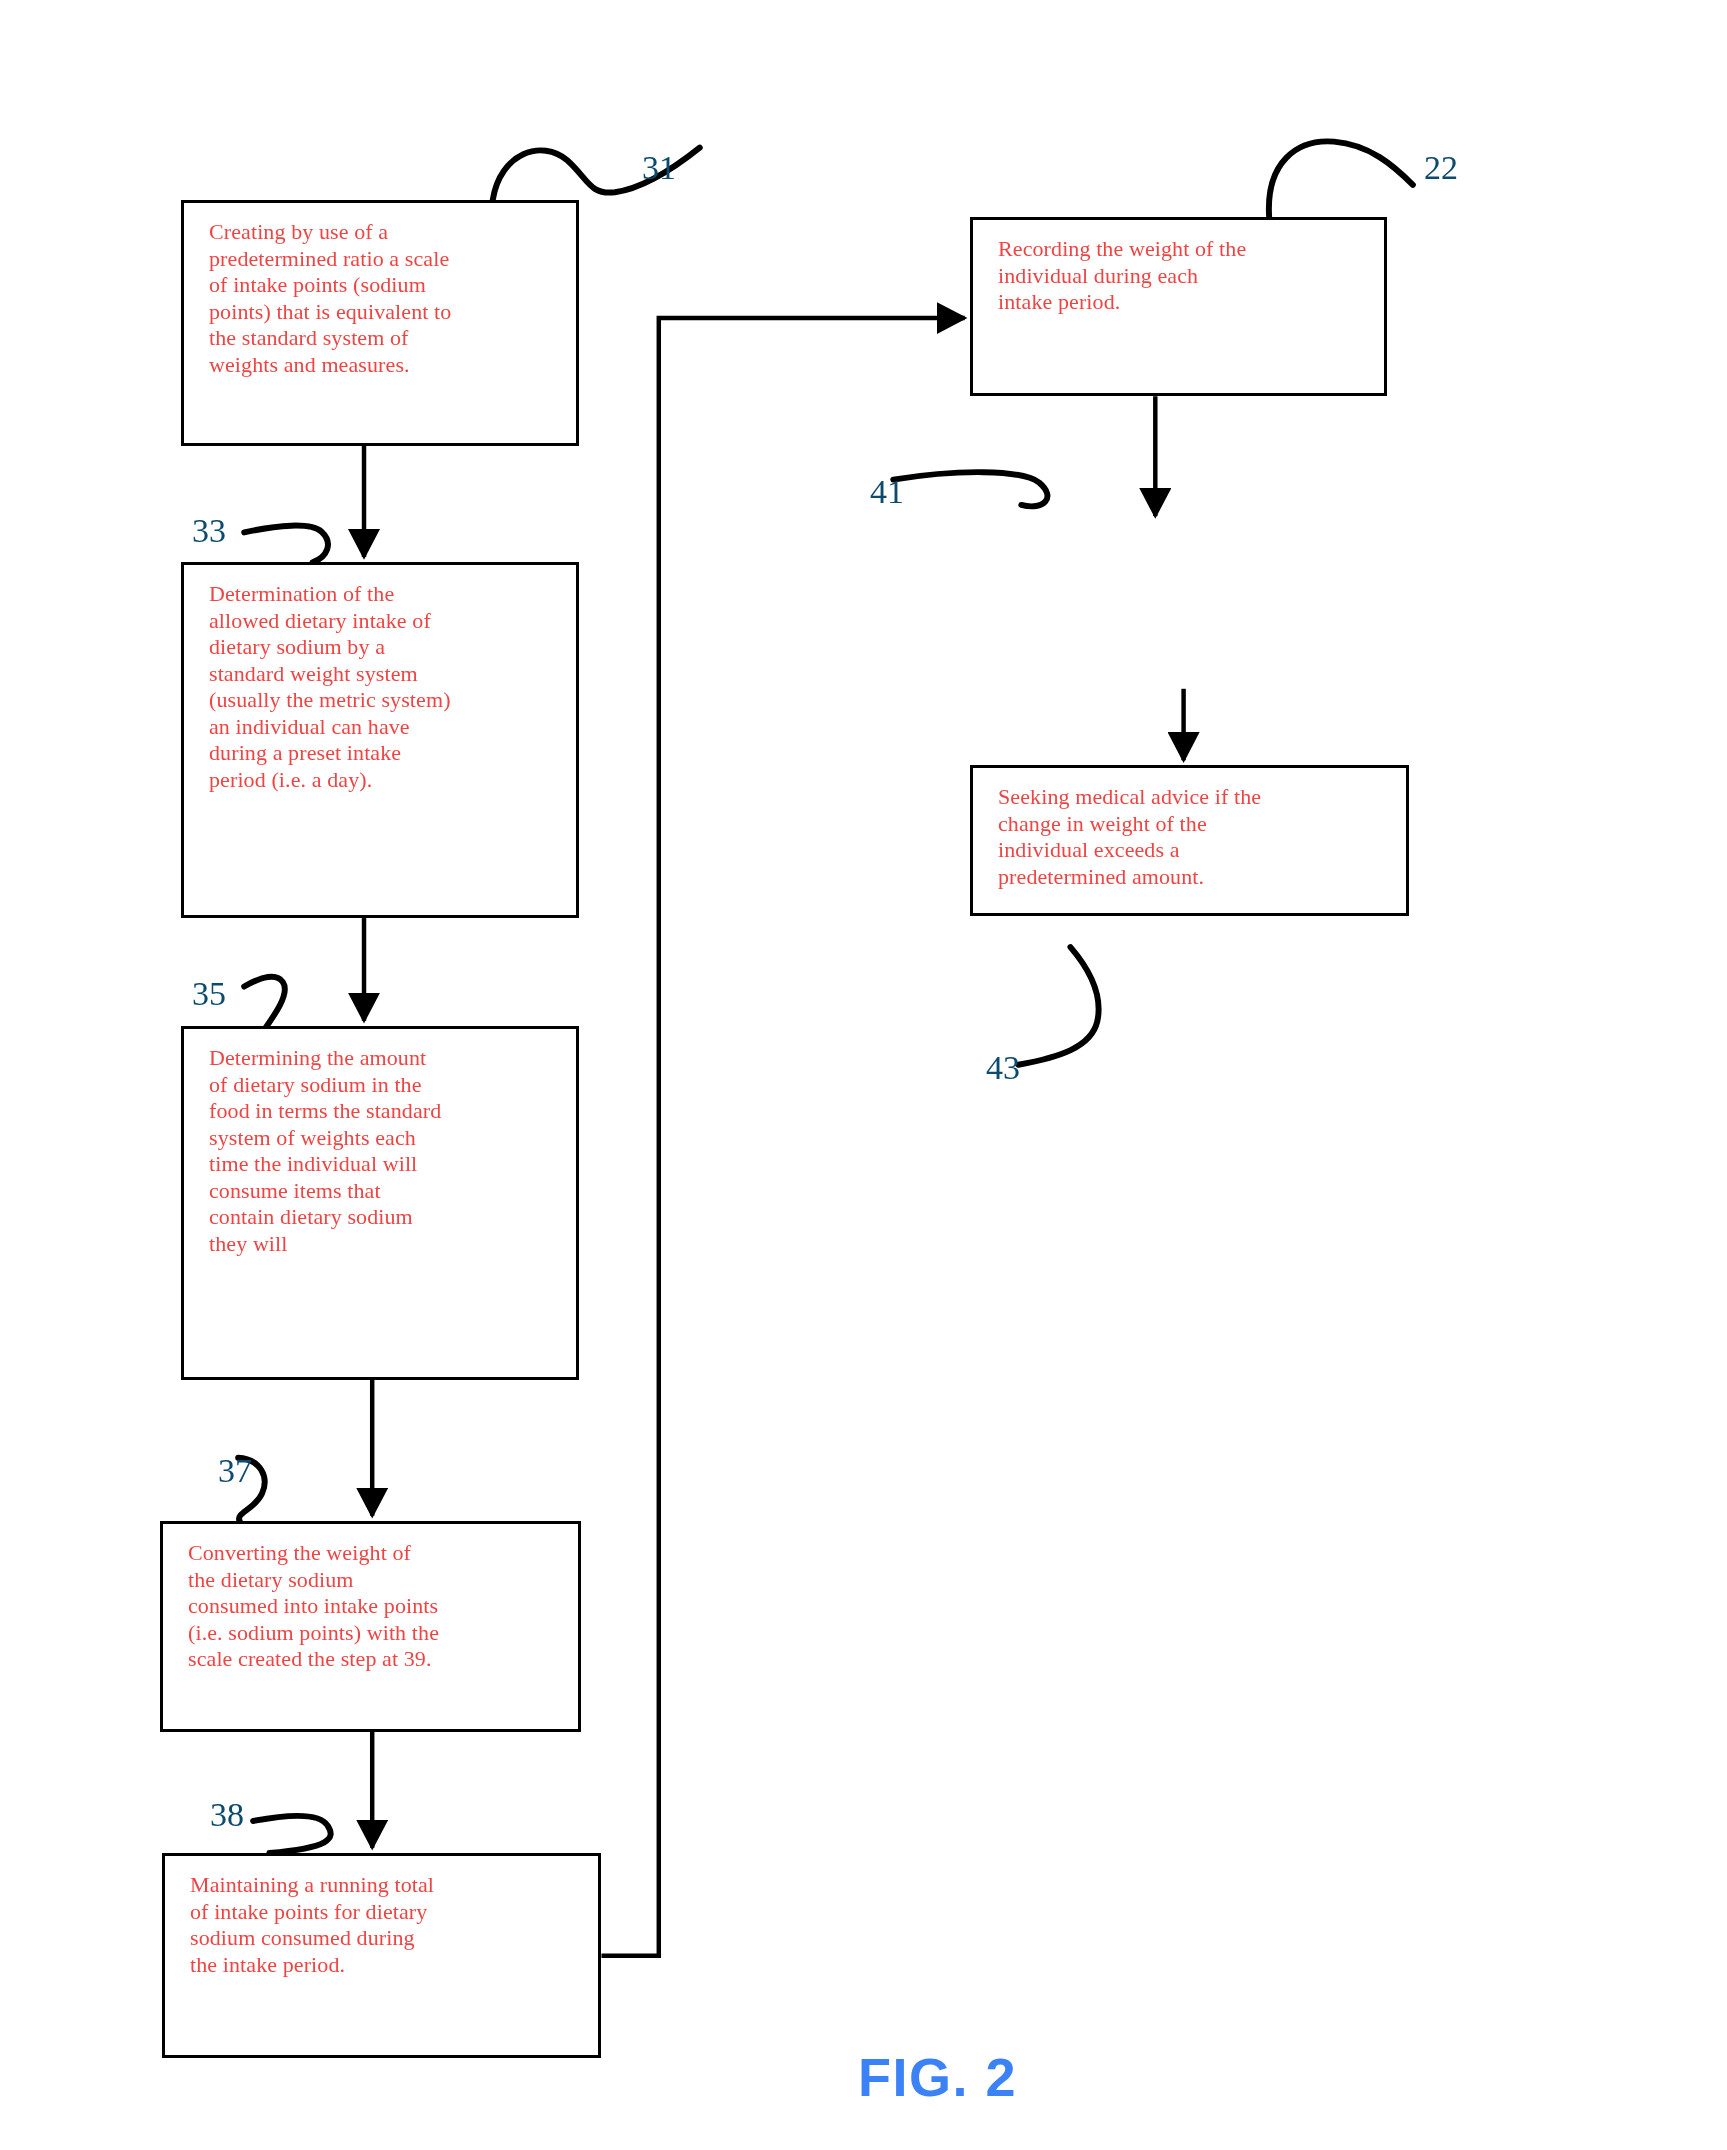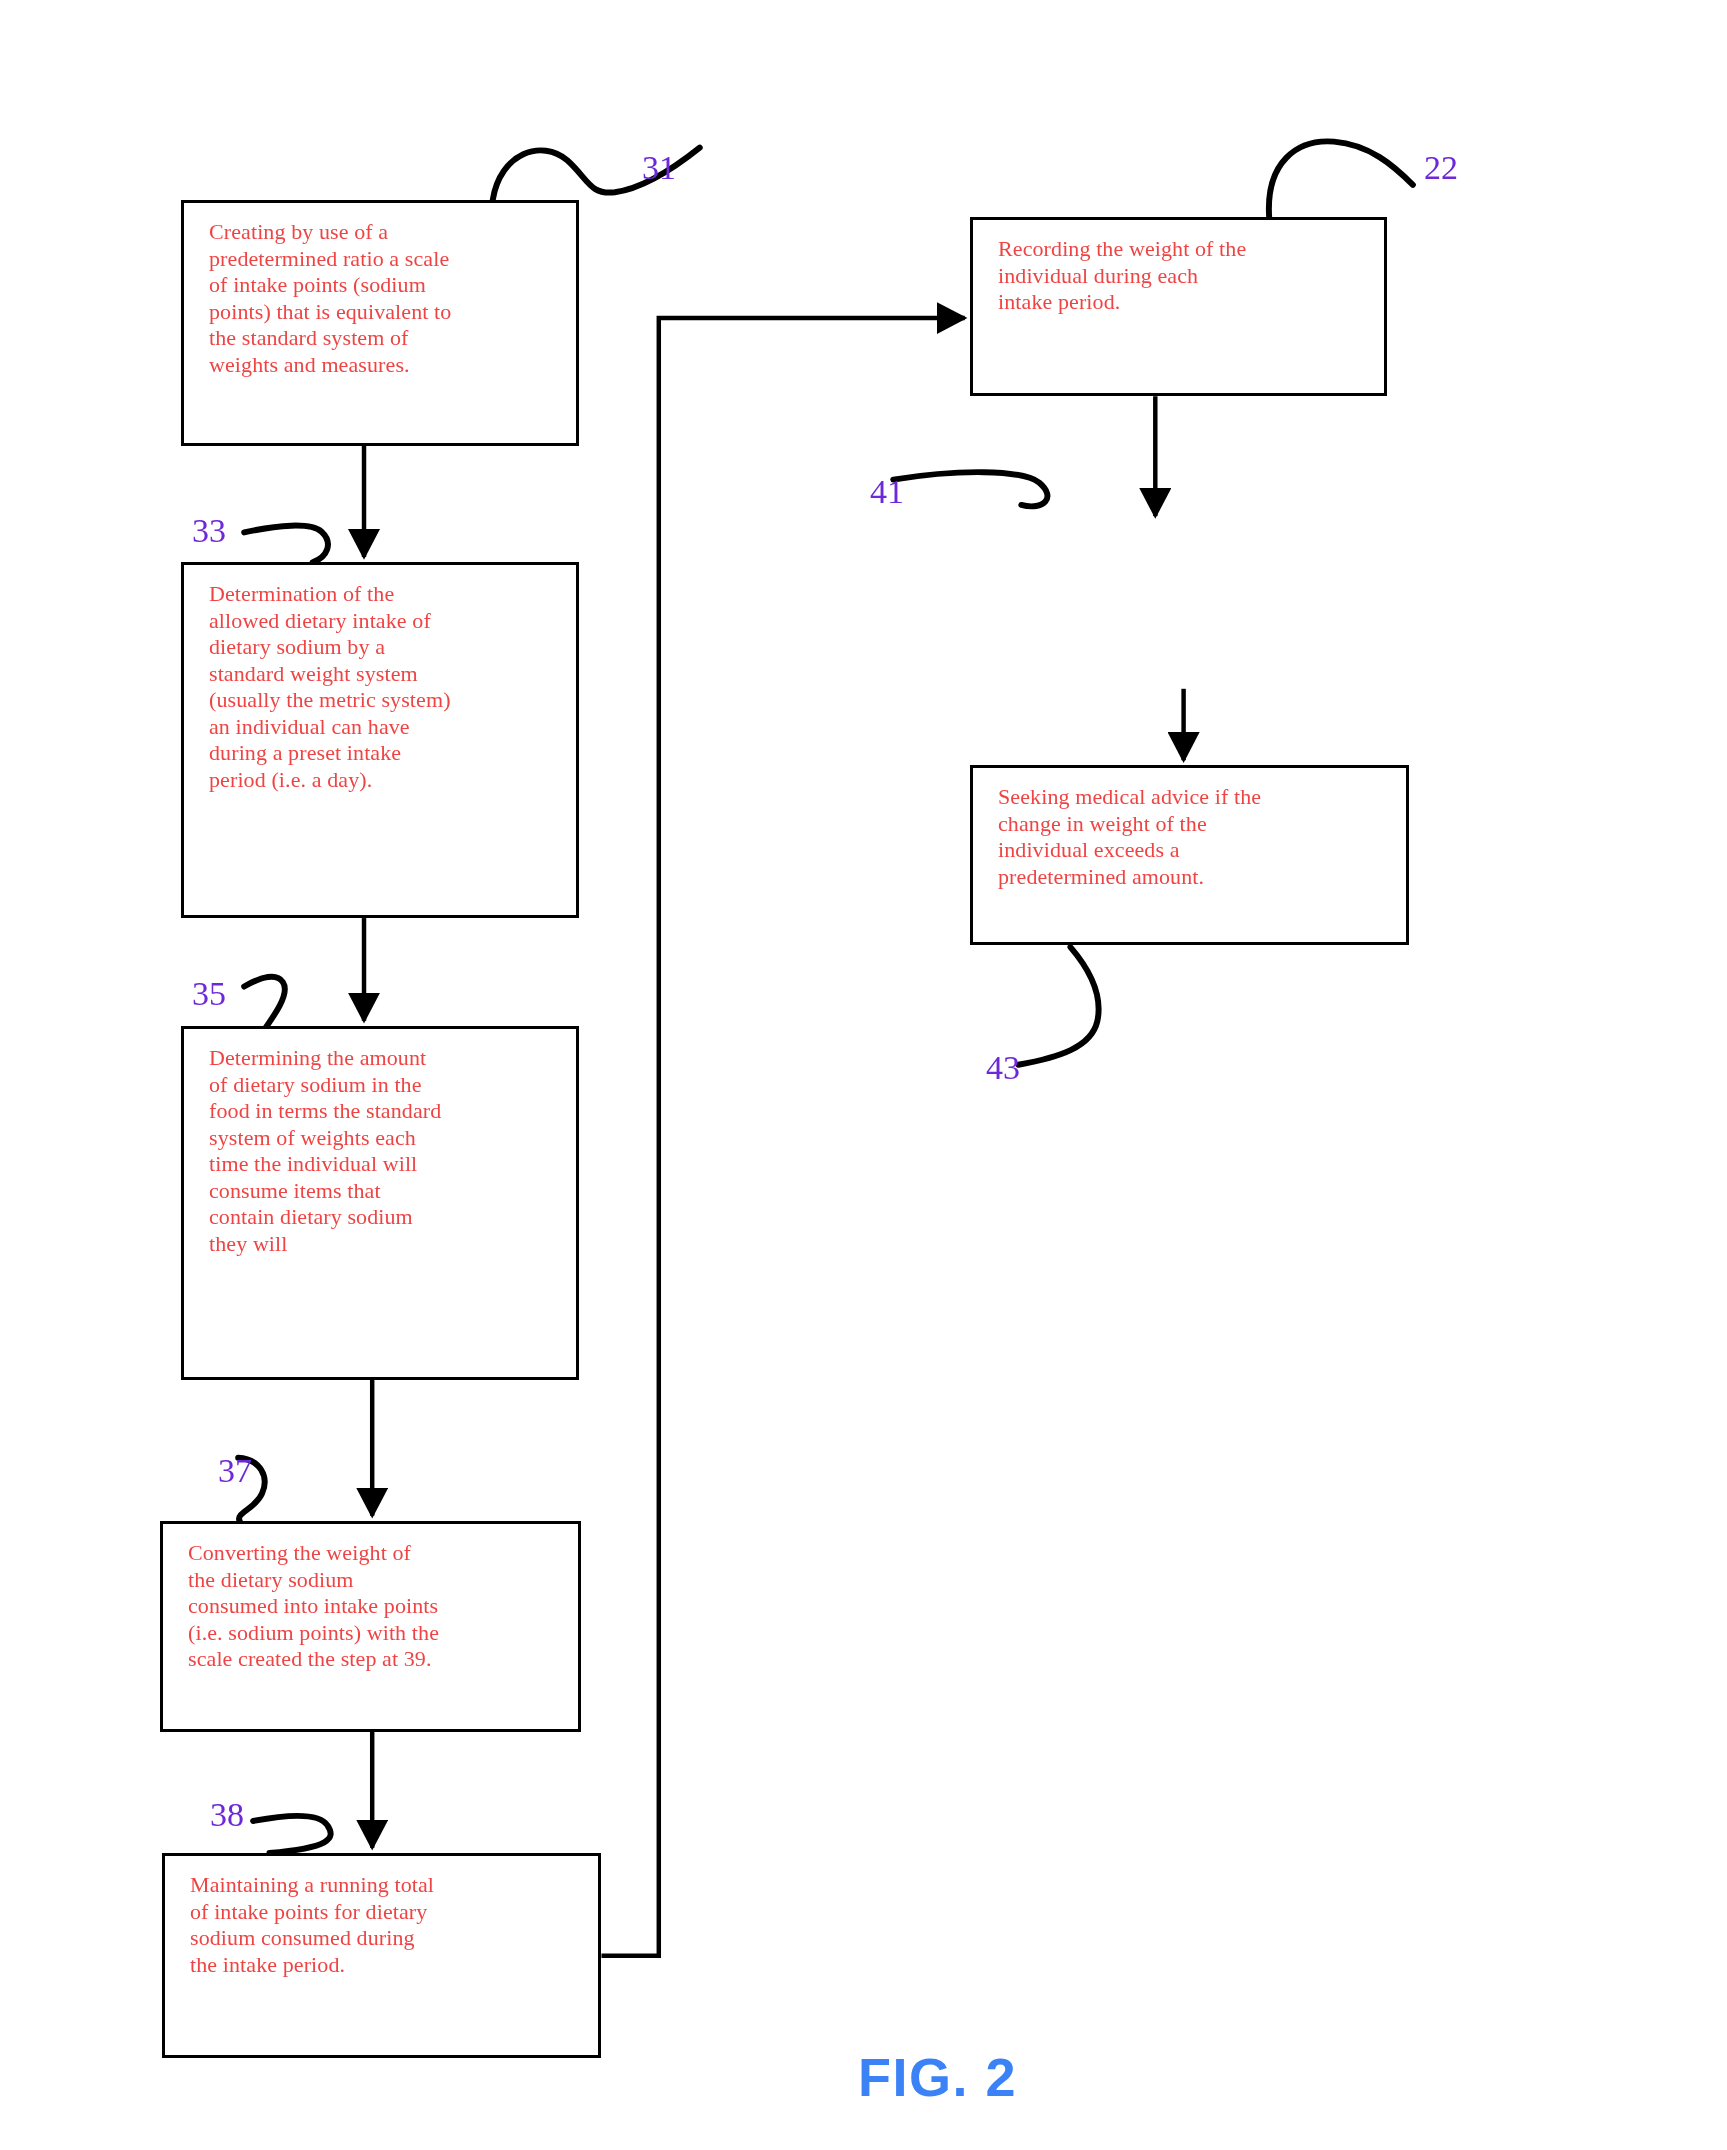--- a/index.html
+++ b/index.html
@@ -41,21 +41,21 @@
     color: #ef4444;
     font-weight: 500;
     white-space: pre-line;
   }
   
   .ref-num {
     position: absolute;
     font-family: "Liberation Serif", "DejaVu Serif", serif;
     font-size: 34px;
     line-height: 1;
-    color: #6d28d9;
+    color: #0c4a6e;
     white-space: nowrap;
   }
   
   #fig-caption {
     position: absolute;
     font-family: "Liberation Sans", "DejaVu Sans", sans-serif;
     font-size: 54px;
     font-weight: bold;
     letter-spacing: 1.5px;
     color: #3b82f6;
@@ -71,21 +71,21 @@
   #box-41 { left: 977px; top: 521px;  width: 398px; height: 86px; }
   #box-43 { left: 970px; top: 765px; width: 439px; height: 115px; }
 
   #box-31 { height: 246px; }
   #box-33 { height: 356px; }
   #box-35 { height: 354px; }
   #box-37 { height: 211px; }
   #box-38 { height: 205px; }
   #box-39 { height: 179px; }
   #box-41 { height: 167px; }
-  #box-43 { height: 180px; }
+  #box-43 { height: 151px; }
 
   
   #ref-31 { left: 642px;  top: 151px;  }
   #ref-33 { left: 192px;  top: 514px;  }
   #ref-35 { left: 192px;  top: 977px; }
   #ref-37 { left: 192px;  top: 1454px; margin-left: 26px; }
   #ref-38 { left: 210px;  top: 1798px; }
   #ref-39 { left: 1424px; top: 151px;  }
   #ref-41 { left: 870px; top: 475px;  }
   #ref-43 { left: 986px; top: 1051px; }

